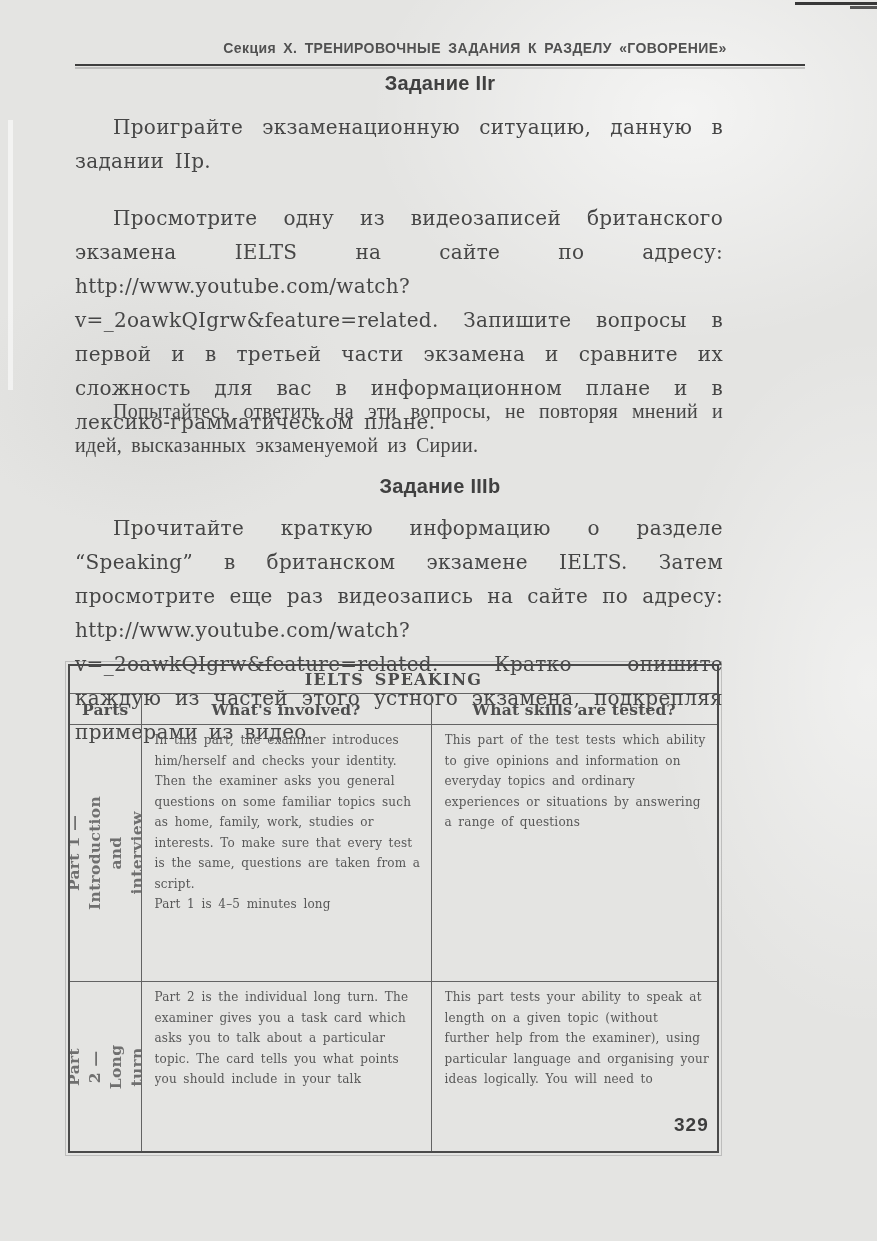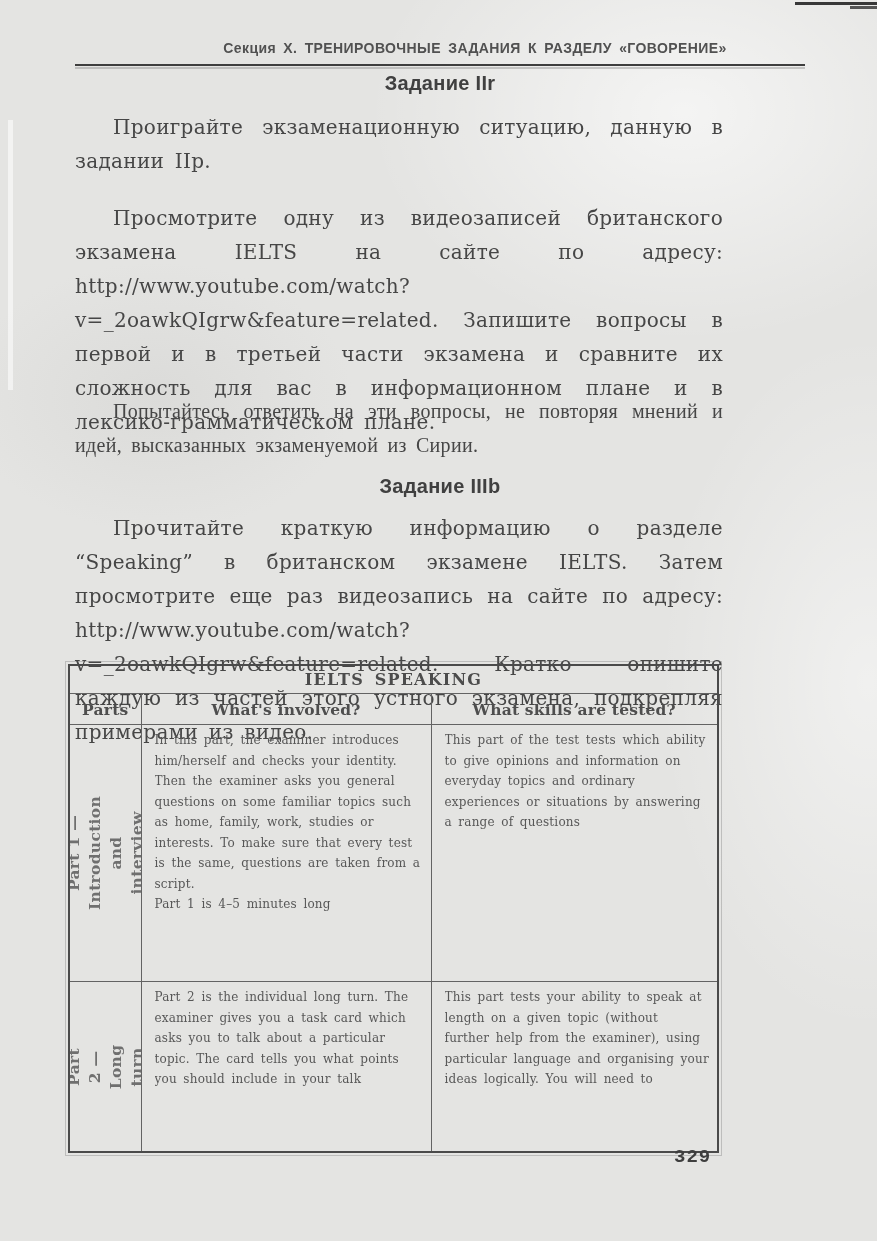--- a/index.html
+++ b/index.html
@@ -61,22 +61,22 @@
     font-weight:bold;font-size:15.5px;line-height:21px;color:#6f6f6f;letter-spacing:0.3px;
   }
   .involved-cell,.skills-cell{padding:5px 8px 4px 13px;vertical-align:top;}
   .cell-clip{overflow:hidden;}
   .clip-r1{height:244px;} .clip-r2{height:157px;}
   .cell-text{
     font-size:12px;line-height:20.5px;color:#575757;
     letter-spacing:0.2px;word-spacing:2.5px;white-space:pre-line;text-align:left;
   }
   .page-number{
-    position:absolute;left:674px;top:1146px;
-    font-family:Liberation Mono, monospace;font-size:19px;font-weight:600;
+    position:absolute;left:674px;top:1114px;
+    font-family:Liberation Sans, sans-serif;font-size:19px;font-weight:600;
     color:#3e3e3e;letter-spacing:1px;
   }
 </style>
 </head>
 <body>
 
 <div class="scan">
 
   <div class="artifact artifact-topline"></div>
   <div class="artifact artifact-topline2"></div>

